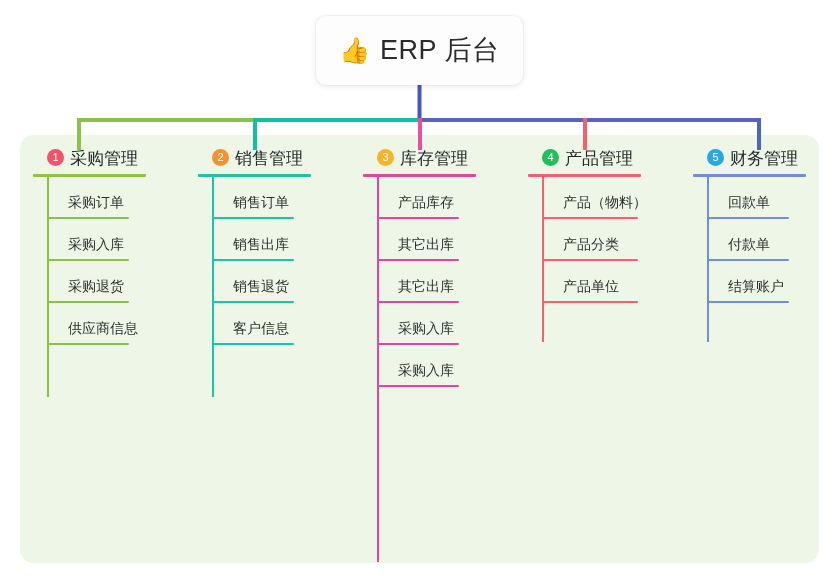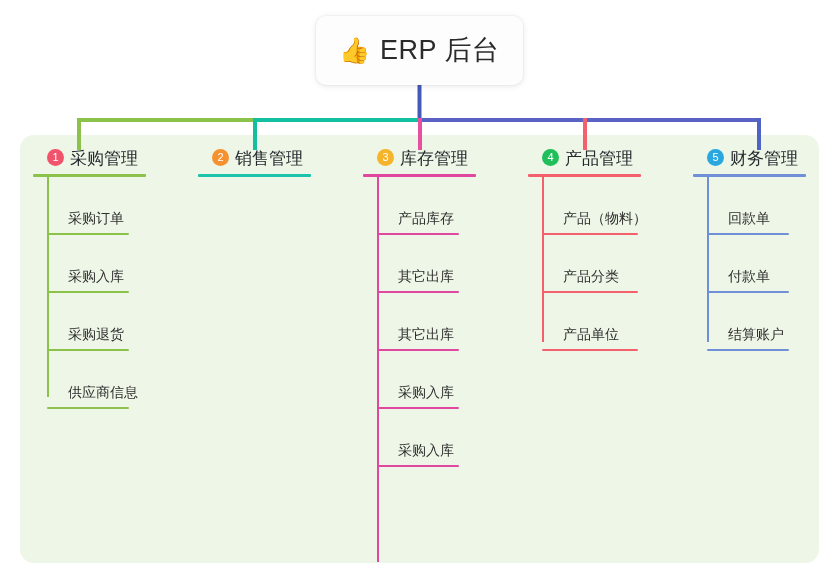--- a/index.html
+++ b/index.html
@@ -114,21 +114,21 @@
     margin-top: 0;
   }
   .trunk {
     position: absolute;
     left: 14px;
     top: 0;
     width: 2px;
   }
   .item {
     position: relative;
-    height: 58px;
+    height: 42px;
     box-sizing: border-box;
   }
   .item-text {
     position: absolute;
     left: 35px;
     bottom: 10px;
     font-size: 14px;
     color: #2e2e2e;
     white-space: nowrap;
     line-height: 1;
@@ -198,20 +198,39 @@
             <div class="item-rule" style="background: rgb(139, 195, 74); width: 82px;"></div>
           </div>
         </div>
       </div>
       <div class="column" style="left: 198px; width: 113px;">
         <div class="col-head">
           <span class="badge" style="background: rgb(245, 146, 47);">2</span>
           <span class="col-title">销售管理</span>
         </div>
         <div class="col-headline" style="background: rgb(29, 195, 171); width: 113px;"></div>
+        <div class="col-body">
+          <div class="trunk" style="background: rgb(29, 195, 171); height: 220px;"></div>
+          <div class="item">
+            <span class="item-text">销售订单</span>
+            <div class="item-rule" style="background: rgb(29, 195, 171); width: 82px;"></div>
+          </div>
+          <div class="item">
+            <span class="item-text">销售出库</span>
+            <div class="item-rule" style="background: rgb(29, 195, 171); width: 82px;"></div>
+          </div>
+          <div class="item">
+            <span class="item-text">销售退货</span>
+            <div class="item-rule" style="background: rgb(29, 195, 171); width: 82px;"></div>
+          </div>
+          <div class="item">
+            <span class="item-text">客户信息</span>
+            <div class="item-rule" style="background: rgb(29, 195, 171); width: 82px;"></div>
+          </div>
+        </div>
       </div>
       <div class="column" style="left: 363px; width: 113px;">
         <div class="col-head">
           <span class="badge" style="background: rgb(245, 180, 42);">3</span>
           <span class="col-title">库存管理</span>
         </div>
         <div class="col-headline" style="background: rgb(224, 71, 158); width: 113px;"></div>
         <div class="col-body">
           <div class="trunk" style="background: rgb(224, 71, 158); height: 385px;"></div>
           <div class="item">

